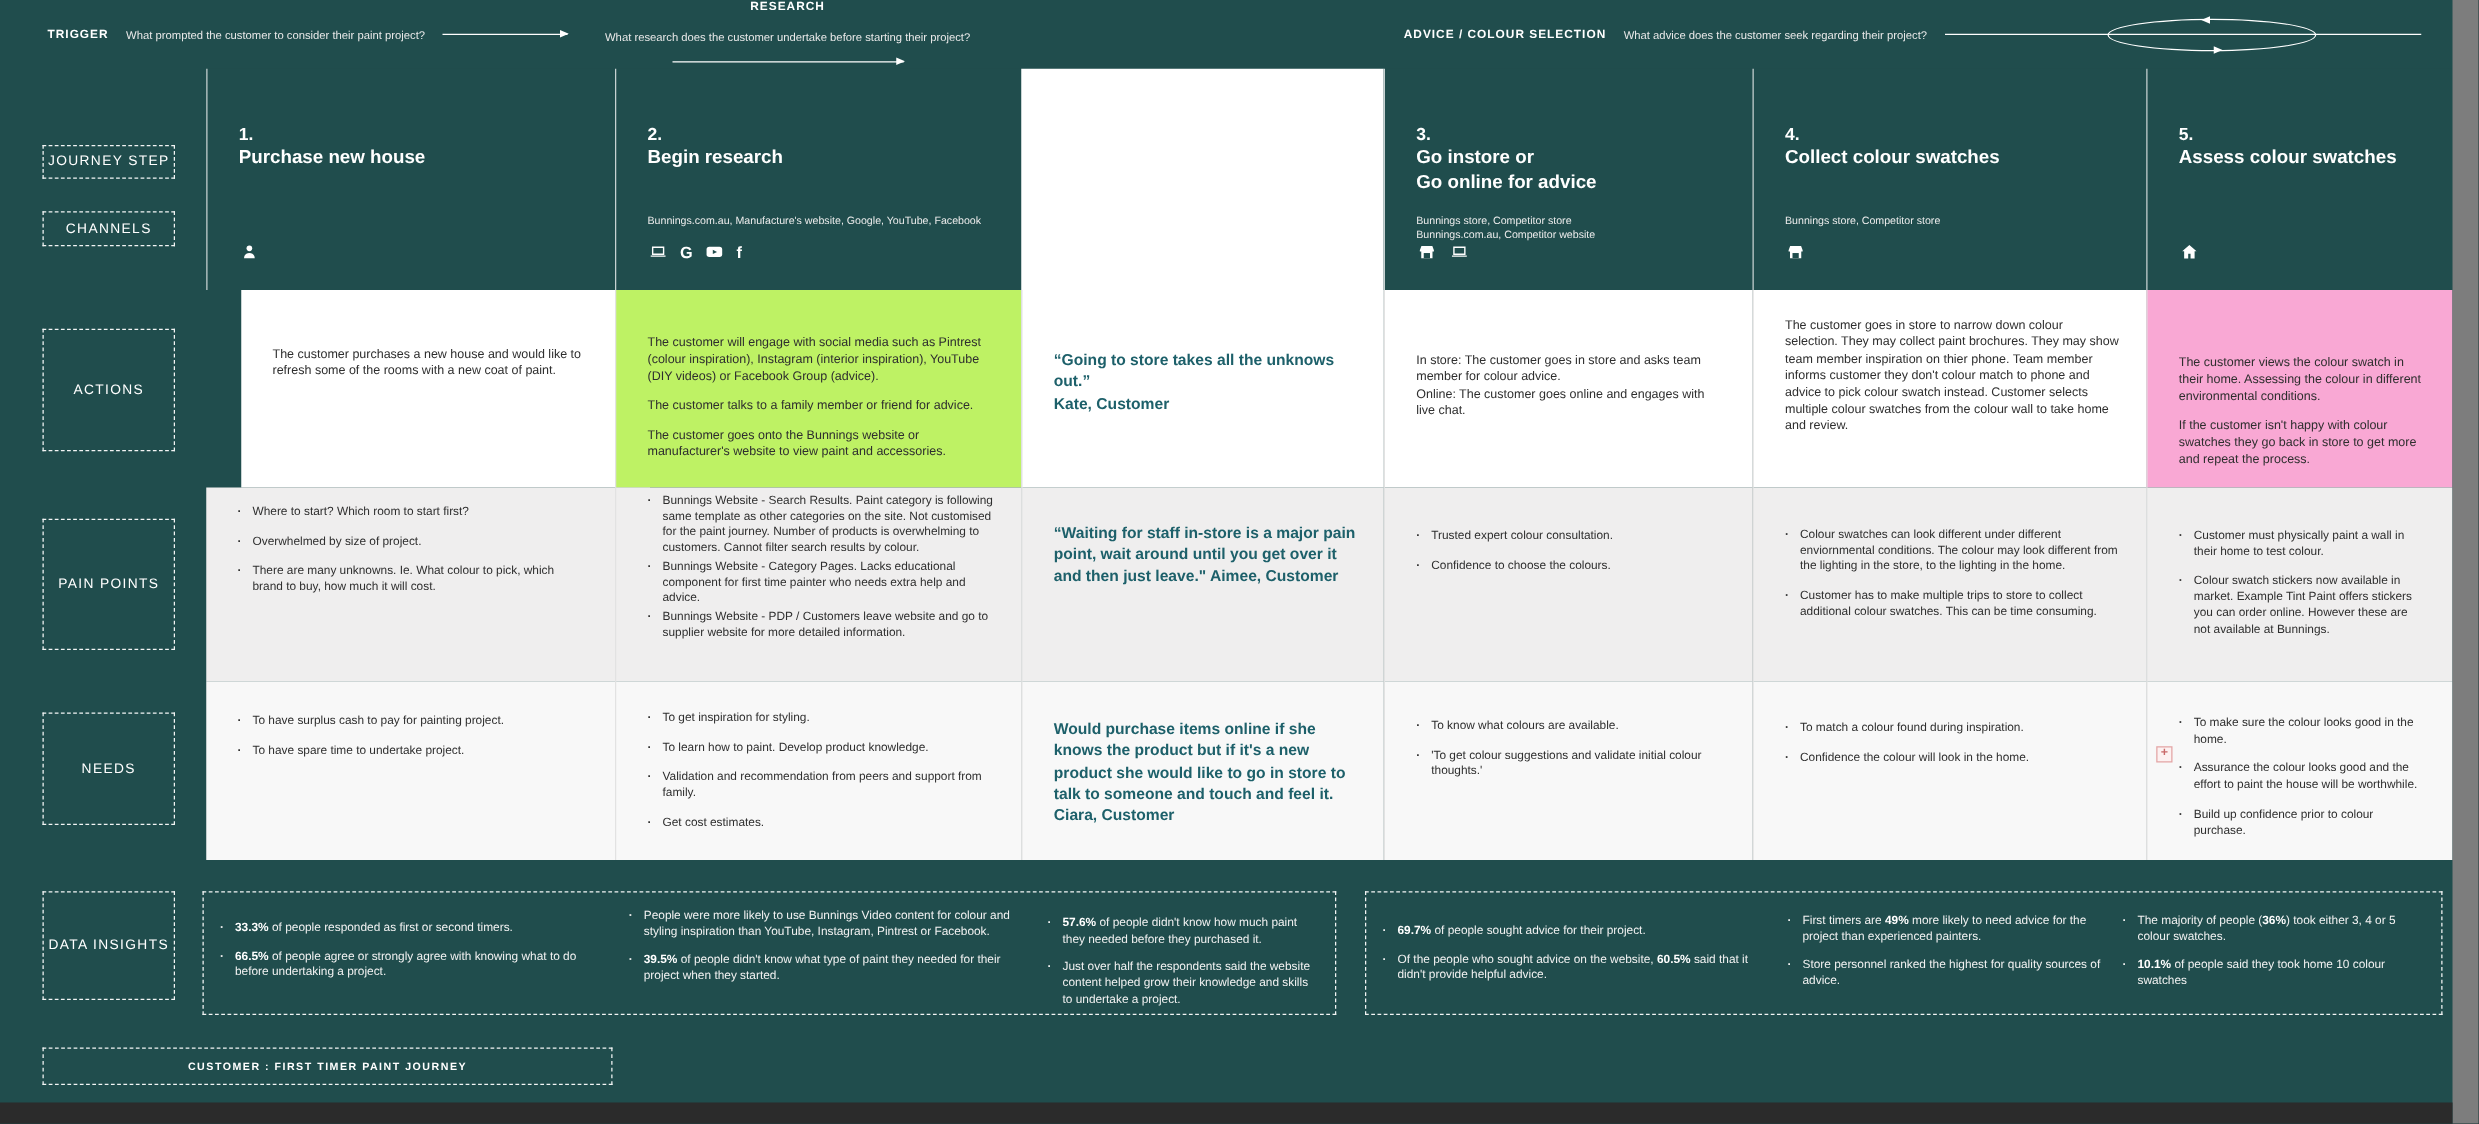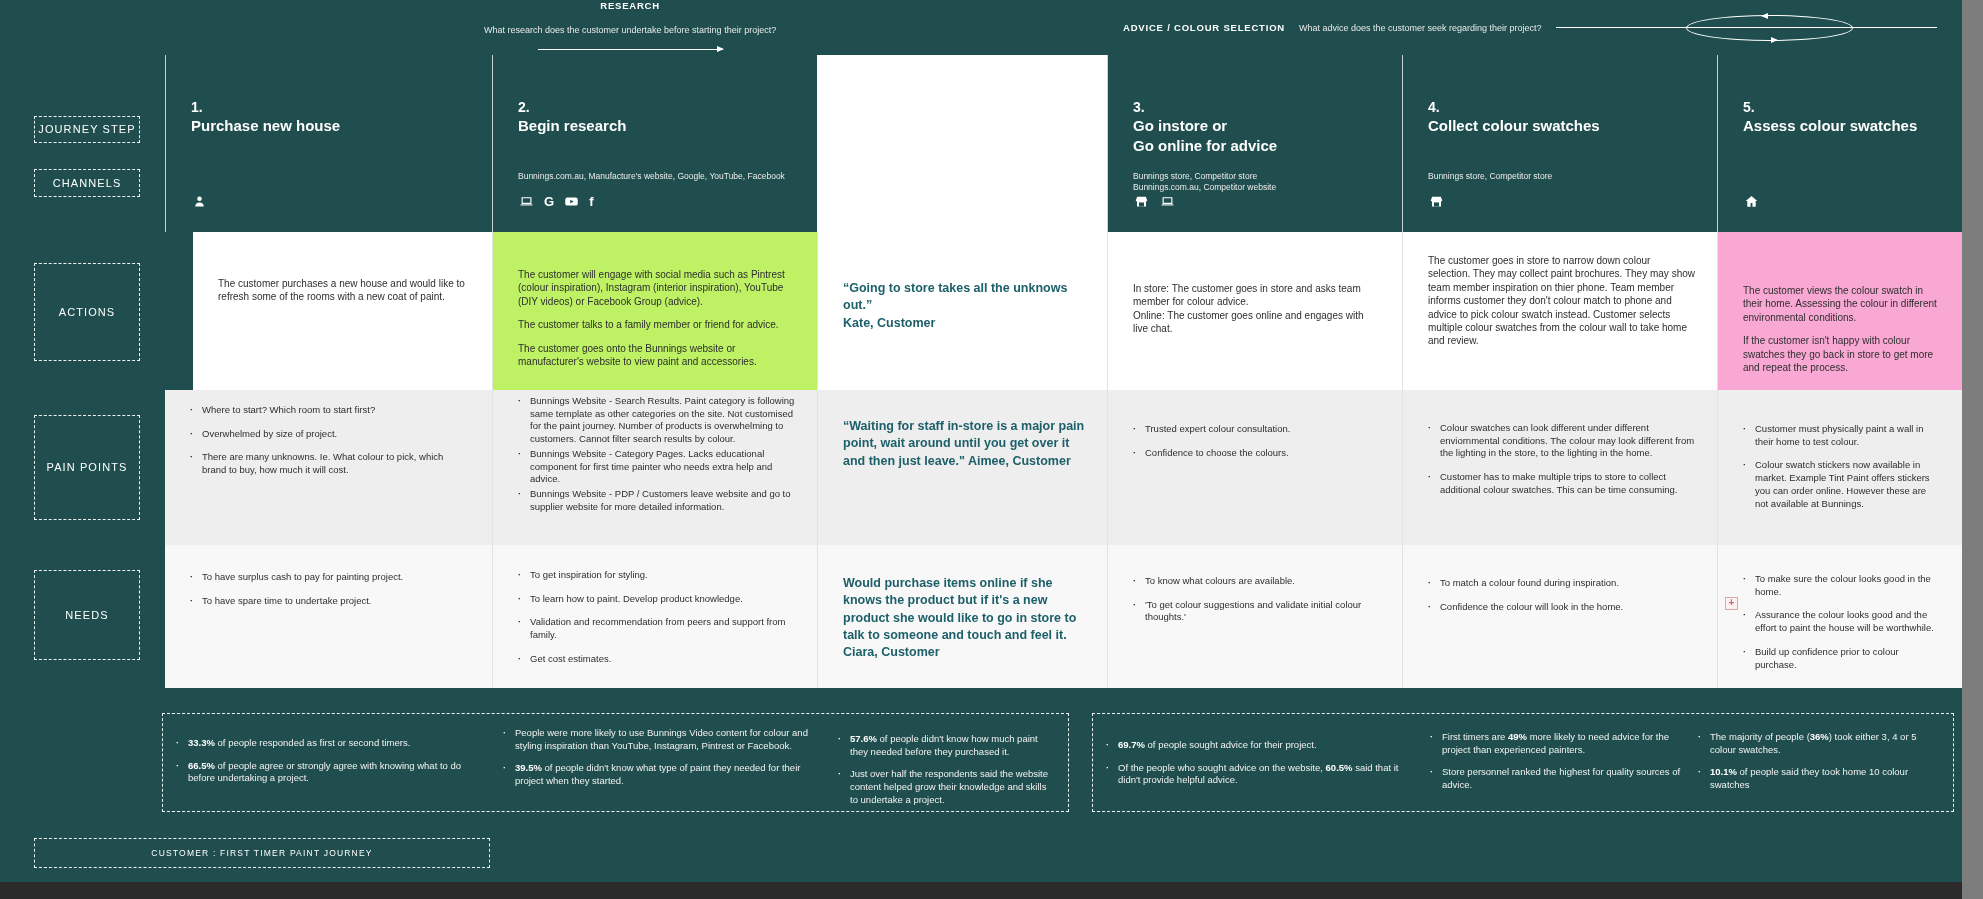--- a/index.html
+++ b/index.html
@@ -54,31 +54,36 @@
   .ins-cell .dot{color:#f2f2f2;}
   .ins-cell .btxt{color:#f2f2f2;}
   .ins-cell b{color:#fff;}
   
   .side-box{position:absolute;left:34px;width:106px;border:1.3px dashed rgba(255,255,255,.95);
             display:flex;align-items:center;justify-content:center;text-align:center;box-sizing:border-box;}
   .side-box span{font-size:11px;font-weight:normal;letter-spacing:1.1px;color:#fff;line-height:1.5;}
   .footer-box{position:absolute;left:34px;top:783px;width:456px;height:30px;
               border:1.3px dashed rgba(255,255,255,.95);display:flex;align-items:center;
               justify-content:center;box-sizing:border-box;}
-  .footer-box span{font-size:8.5px;font-weight:normal;letter-spacing:1.2px;color:#fff;}
+  .footer-box span{font-size:8.5px;font-weight:bold;letter-spacing:1.2px;color:#fff;}
   
   .plus-icon{position:absolute;width:11px;height:11px;border:1px solid #e2a5a5;background:#fdf1f1;
              color:#c96a6a;font-size:10px;line-height:10px;font-weight:bold;text-align:center;}
 </style>
 </head>
 <body>
 
 <div class="screen">
 
   <div class="topbar">
+    <div class="phase" style="left:38px;">
+      <span class="phase-label">TRIGGER</span>
+      <span class="phase-q">What prompted the customer to consider their paint project?</span>
+      <span class="arrow" style="width:100px;"></span>
+    </div>
     <div class="phase" style="left:484px;flex-direction:column;">
       <span class="phase-label">RESEARCH</span>
       <span class="phase-q">What research does the customer undertake before starting their project?</span>
       <span class="arrow" style="width:185px;"></span>
     </div>
     <div class="phase" style="left:1123px;right:25px;">
       <span class="phase-label">ADVICE / COLOUR SELECTION</span>
       <span class="phase-q">What advice does the customer seek regarding their project?</span>
       <span class="loop">
         <span class="loop-ellipse">
@@ -101,20 +106,23 @@
       </div>
       <div class="side-box" style="top:208px;height:98px;">
         <span>ACTIONS</span>
       </div>
       <div class="side-box" style="top:360px;height:105px;">
         <span>PAIN POINTS</span>
       </div>
       <div class="side-box" style="top:515px;height:90px;">
         <span>NEEDS</span>
       </div>
+      <div class="side-box" style="top:658px;height:87px;">
+        <span>DATA INSIGHTS</span>
+      </div>
       <div class="cell dark" style="left:165px;top:0;width:327px;height:177px;">
         <div class="step-wrap"><span class="step-no">1.</span><span class="step-title">Purchase new house</span></div>
         <div class="icons-row">
           <span class="icon">
             <svg viewBox="0 0 24 24">
               <circle cx="12" cy="7.5" r="3.6"></circle>
               <path d="M5.2 20c0-4.2 3-6.6 6.8-6.6s6.8 2.4 6.8 6.6z"></path>
             </svg>
           </span>
         </div>

